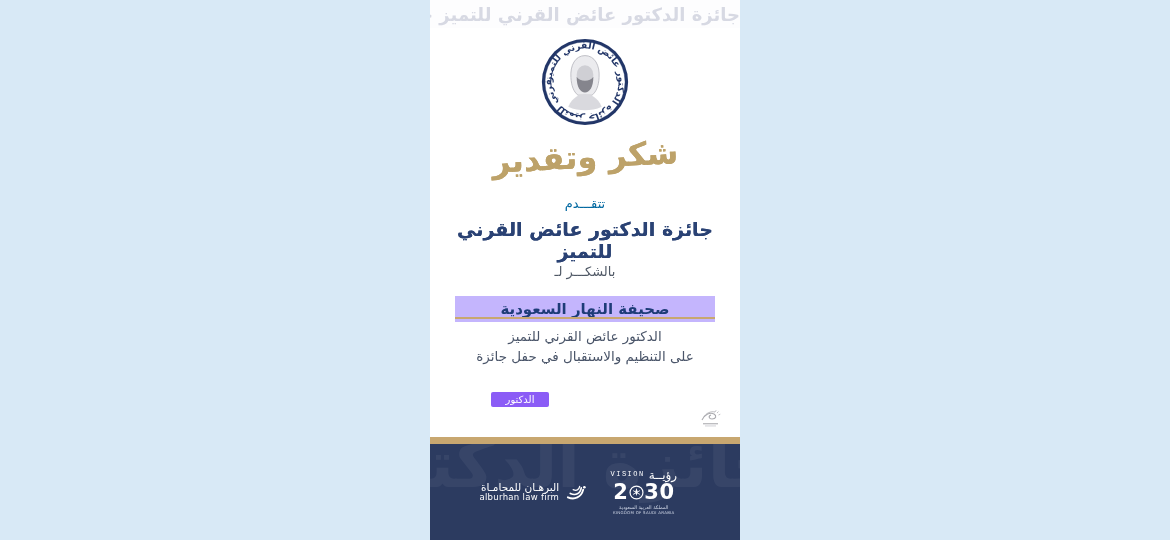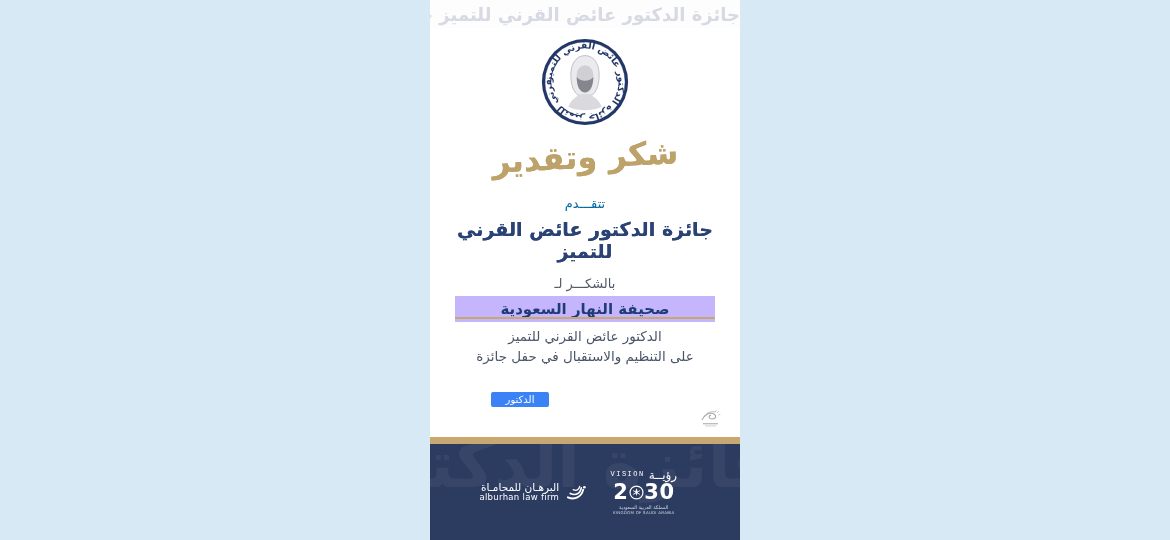--- a/index.html
+++ b/index.html
@@ -36,21 +36,21 @@
     text-align:center;direction:rtl;
     font-size:13px;color:#0369a1;letter-spacing:.5px;
   }
   .award-name{
     position:absolute;top:218px;left:0;width:100%;
     text-align:center;direction:rtl;
     font-size:19px;font-weight:bold;color:#2a4274;
     text-shadow:0 0 .3px #2a4274;
   }
   .thanks{
-    position:absolute;top:276px;left:0;width:100%;
+    position:absolute;top:264px;left:0;width:100%;
     text-align:center;direction:rtl;
     font-size:13px;color:#4f5865;
   }
   .recipient-box{
     position:absolute;top:296px;left:25px;width:260px;height:26px;
     background:#c4b5fd;text-align:center;direction:rtl;
     font-size:15px;font-weight:bold;color:#1e3c78;line-height:26px;
   }
   .gold-underline{
     position:absolute;top:317px;left:25px;width:260px;height:2px;
@@ -59,21 +59,21 @@
   .body-text{
     position:absolute;top:327px;left:0;width:100%;
     text-align:center;direction:rtl;
     font-size:13.5px;color:#4a5569;line-height:1.45;
   }
   .sign-block{
     position:absolute;top:388px;left:38px;width:104px;text-align:center;
   }
   .badge{
     display:inline-block;padding:2px 15px;border-radius:2px;
-    background:#3b82f6;color:#ffffff;font-size:10px;direction:rtl;
+    background:#8b5cf6;color:#ffffff;font-size:10px;direction:rtl;
   }
   .signer-name{
     margin-top:5px;font-size:14.5px;font-weight:bold;color:#20386b;direction:rtl;
   }
   .stamp{
     position:absolute;top:406px;left:266px;width:28px;height:28px;opacity:.75;
   }
   .gold-bar{
     position:absolute;top:437px;left:0;width:100%;height:7px;background:#c8a770;
   }

